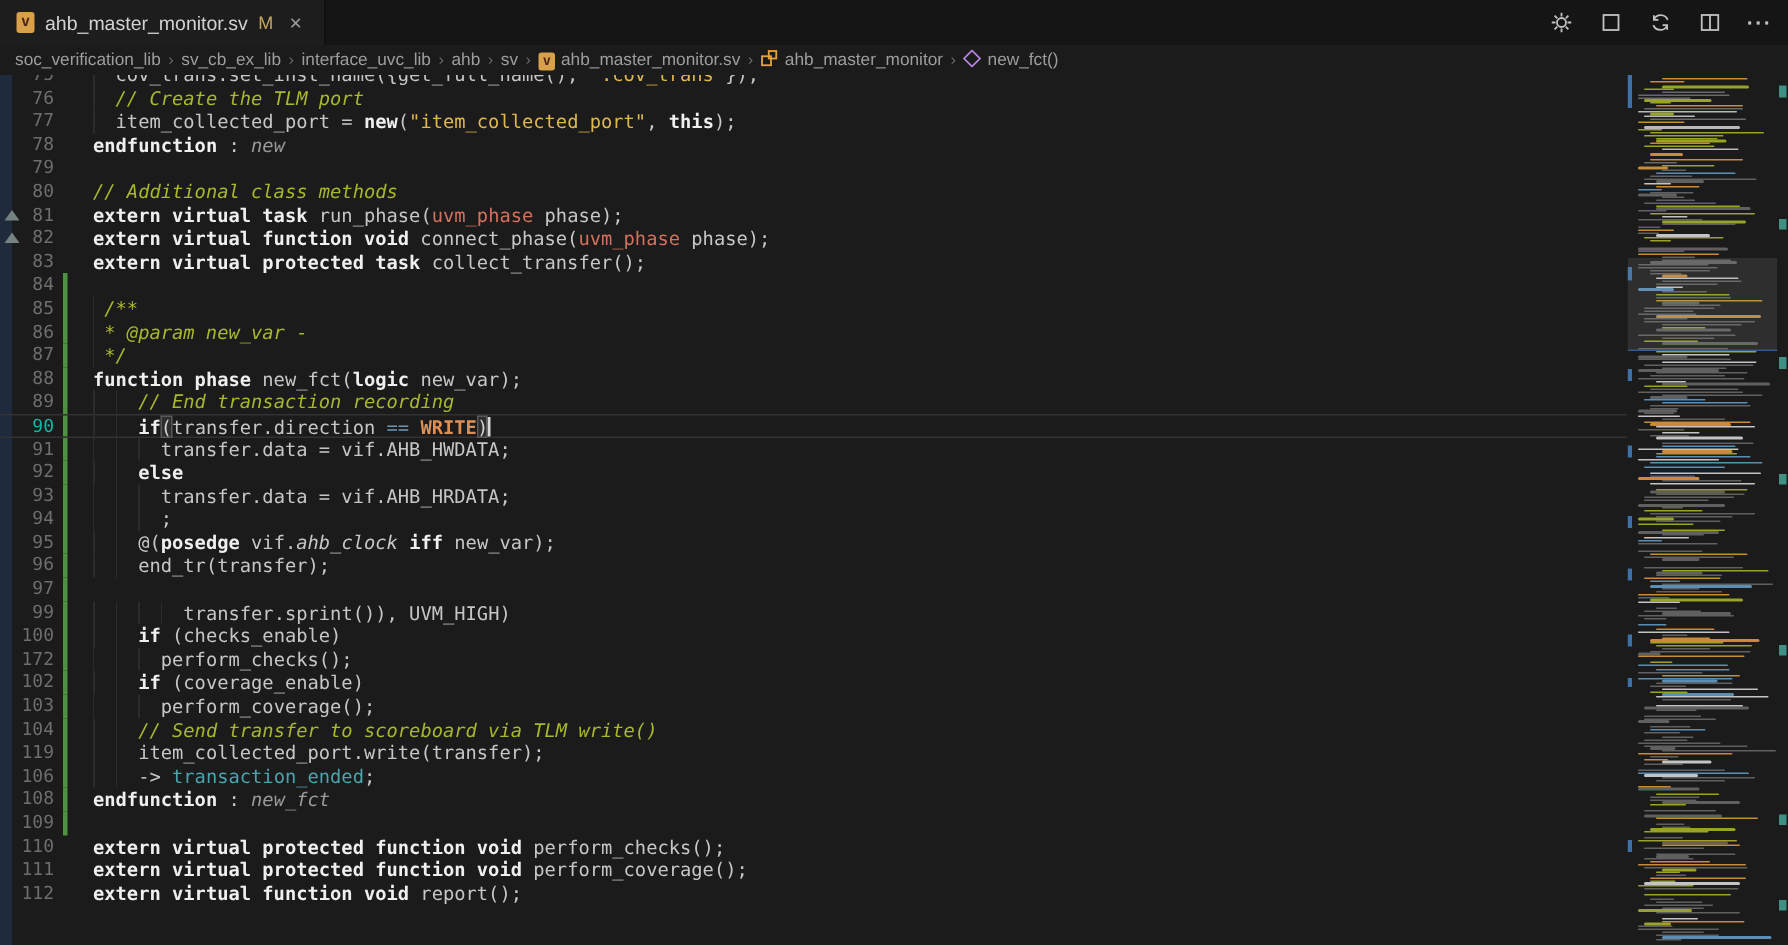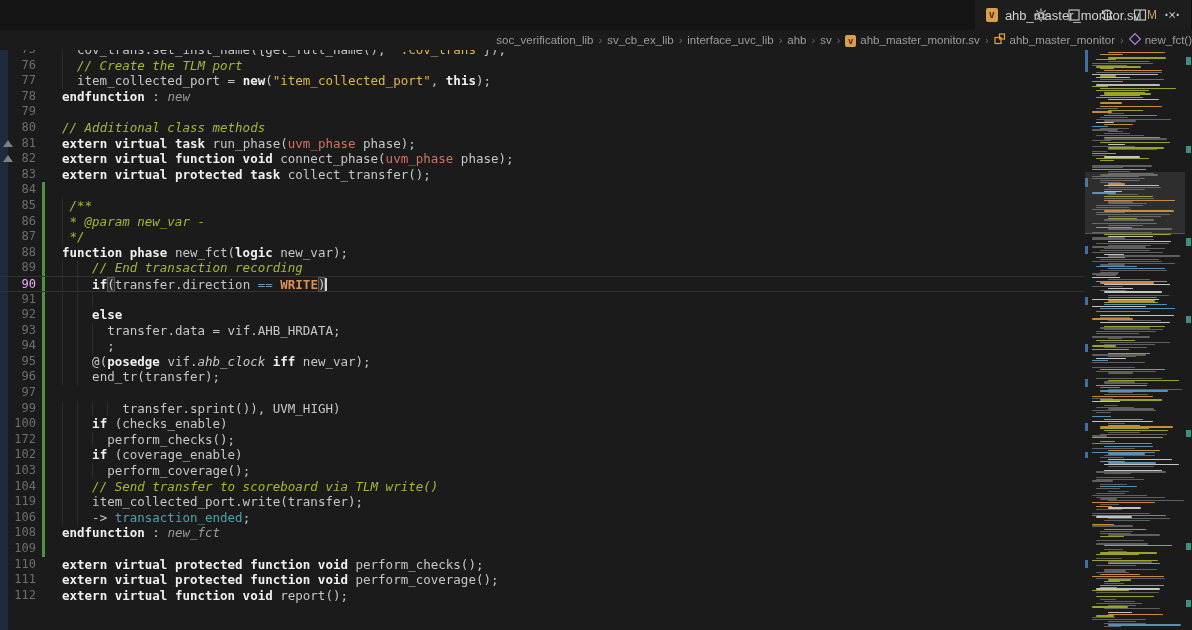--- a/index.html
+++ b/index.html
@@ -1,17 +1,17 @@
 <!DOCTYPE html>
 <html><head>
 <meta charset="utf-8">
 <style>
   html,body{margin:0;padding:0;background:#1b1b1b;width:1192px;height:630px;overflow:hidden;}
   *{box-sizing:border-box;}
-  .ui{font-family:"Liberation Sans",sans-serif;justify-content:flex-end;}
+  .ui{font-family:"Liberation Sans",sans-serif;}
 
   
   #tabbar{position:absolute;left:0;top:0;width:1192px;height:30px;background:#151515;display:flex;align-items:stretch;}
   .tab{display:flex;align-items:center;gap:7px;padding:0 11px;background:#1d1d1d;border-right:1px solid #0e0e0e;color:#d2d2d2;font-size:13px;cursor:pointer;}
   .tab-label{white-space:nowrap;}
   .tab-badge{color:#c5a662;font-size:12px;}
   .tab-close{color:#9a9a9a;font-size:13px;width:16px;height:16px;line-height:16px;text-align:center;border-radius:3px;}
   .tab-close::after{content:"✕";font-size:11px;}
   .sv-icon{display:inline-block;width:12px;height:14px;background:#d9a04b;border-radius:2px;color:#4d2713;font:bold 10px/14px "DejaVu Sans Mono",monospace;text-align:center;}
   .sv-icon::after{content:"v";}
@@ -29,21 +29,21 @@
   .bc-ic{display:inline-block;}
   .bc-ic .sv-icon{width:11px;height:12px;font-size:9px;line-height:12px;}
 
   
   #editor{position:absolute;left:0;top:50px;width:1192px;height:580px;background:#1b1b1b;overflow:hidden;}
   #leftstrip{position:absolute;left:0;top:0;width:8px;height:580px;background:#1f2b3c;}
   #lines{position:absolute;left:0;top:-8px;width:1085px;}
   .row{position:relative;height:15.6px;white-space:pre;font:12.5px/15.6px "DejaVu Sans Mono",monospace;color:#c6c6c6;}
   .ln{position:absolute;left:0;width:36px;text-align:right;color:#6e6e6e;font-size:12px;}
   .row.cur{border-top:1px solid #323232;border-bottom:1px solid #323232;}
-  .row.cur .ln{color:#f0abfc;}
+  .row.cur .ln{color:#14b8a6;}
   .gbar{position:absolute;left:42px;top:0;bottom:0;width:3px;background:#4e9141;}
   .tri{position:absolute;left:3px;top:4px;width:0;height:0;border-left:5px solid transparent;border-right:5px solid transparent;border-bottom:7px solid #76827f;}
   .code{position:absolute;left:62px;top:0;white-space:pre;}
   .ws{display:inline-block;height:15.6px;vertical-align:top;background:repeating-linear-gradient(90deg,#2b2b2b 0,#2b2b2b 1px,transparent 1px,transparent 15.06px);}
   .tk-d{color:#c6c6c6;}
   .tk-k{color:#efefef;font-weight:bold;}
   .tk-c{color:#a9b72d;font-style:italic;}
   .tk-s{color:#e0b74f;}
   .tk-ty{color:#d4705e;}
   .tk-ct{color:#dd9055;font-weight:bold;}
@@ -169,21 +169,21 @@
       <div class="row"><span class="ln">81</span><span class="tri"></span><span class="code"><span class="tk-k">extern virtual task</span><span class="tk-d"> run_phase(</span><span class="tk-ty">uvm_phase</span><span class="tk-d"> phase);</span></span></div>
       <div class="row"><span class="ln">82</span><span class="tri"></span><span class="code"><span class="tk-k">extern virtual function void</span><span class="tk-d"> connect_phase(</span><span class="tk-ty">uvm_phase</span><span class="tk-d"> phase);</span></span></div>
       <div class="row"><span class="ln">83</span><span class="code"><span class="tk-k">extern virtual protected task</span><span class="tk-d"> collect_transfer();</span></span></div>
       <div class="row"><span class="ln">84</span><span class="gbar"></span><span class="code"></span></div>
       <div class="row"><span class="ln">85</span><span class="gbar"></span><span class="code"><span class="ws" style="width: 7.53px;"></span><span class="tk-c">/**</span></span></div>
       <div class="row"><span class="ln">86</span><span class="gbar"></span><span class="code"><span class="ws" style="width: 7.53px;"></span><span class="tk-c">* @param new_var -</span></span></div>
       <div class="row"><span class="ln">87</span><span class="gbar"></span><span class="code"><span class="ws" style="width: 7.53px;"></span><span class="tk-c">*/</span></span></div>
       <div class="row"><span class="ln">88</span><span class="gbar"></span><span class="code"><span class="tk-k">function phase</span><span class="tk-d"> new_fct(</span><span class="tk-k">logic</span><span class="tk-d"> new_var);</span></span></div>
       <div class="row"><span class="ln">89</span><span class="gbar"></span><span class="code"><span class="ws" style="width: 30.12px;"></span><span class="tk-c">// End transaction recording</span></span></div>
       <div class="row cur"><span class="ln">90</span><span class="gbar"></span><span class="code"><span class="ws" style="width: 30.12px;"></span><span class="tk-k">if</span><span class="tk-br">(</span><span class="tk-d">transfer.direction </span><span class="tk-op">==</span><span class="tk-d"> </span><span class="tk-ct">WRITE</span><span class="tk-br">)</span><span class="caret"></span></span></div>
-      <div class="row"><span class="ln">91</span><span class="gbar"></span><span class="code"><span class="ws" style="width: 45.18px;"></span></span></div>
+      <div class="row"><span class="ln">91</span><span class="gbar"></span><span class="code"><span class="ws" style="width: 45.18px;"></span><span class="tk-d">transfer.data = vif.AHB_HWDATA;</span></span></div>
       <div class="row"><span class="ln">92</span><span class="gbar"></span><span class="code"><span class="ws" style="width: 30.12px;"></span><span class="tk-k">else</span></span></div>
       <div class="row"><span class="ln">93</span><span class="gbar"></span><span class="code"><span class="ws" style="width: 45.18px;"></span><span class="tk-d">transfer.data = vif.AHB_HRDATA;</span></span></div>
       <div class="row"><span class="ln">94</span><span class="gbar"></span><span class="code"><span class="ws" style="width: 45.18px;"></span><span class="tk-d">;</span></span></div>
       <div class="row"><span class="ln">95</span><span class="gbar"></span><span class="code"><span class="ws" style="width: 30.12px;"></span><span class="tk-d">@(</span><span class="tk-k">posedge</span><span class="tk-d"> vif.</span><span class="tk-itl">ahb_clock</span><span class="tk-d"> </span><span class="tk-k">iff</span><span class="tk-d"> new_var);</span></span></div>
       <div class="row"><span class="ln">96</span><span class="gbar"></span><span class="code"><span class="ws" style="width: 30.12px;"></span><span class="tk-d">end_tr(transfer);</span></span></div>
       <div class="row"><span class="ln">97</span><span class="gbar"></span></div>
       <div class="row"><span class="ln">99</span><span class="gbar"></span><span class="code"><span class="ws" style="width: 60.24px;"></span><span class="tk-d">transfer.sprint()), UVM_HIGH)</span></span></div>
       <div class="row"><span class="ln">100</span><span class="gbar"></span><span class="code"><span class="ws" style="width: 30.12px;"></span><span class="tk-k">if</span><span class="tk-d"> (checks_enable)</span></span></div>
       <div class="row"><span class="ln">172</span><span class="gbar"></span><span class="code"><span class="ws" style="width: 45.18px;"></span><span class="tk-d">perform_checks();</span></span></div>
       <div class="row"><span class="ln">102</span><span class="gbar"></span><span class="code"><span class="ws" style="width: 30.12px;"></span><span class="tk-k">if</span><span class="tk-d"> (coverage_enable)</span></span></div>

